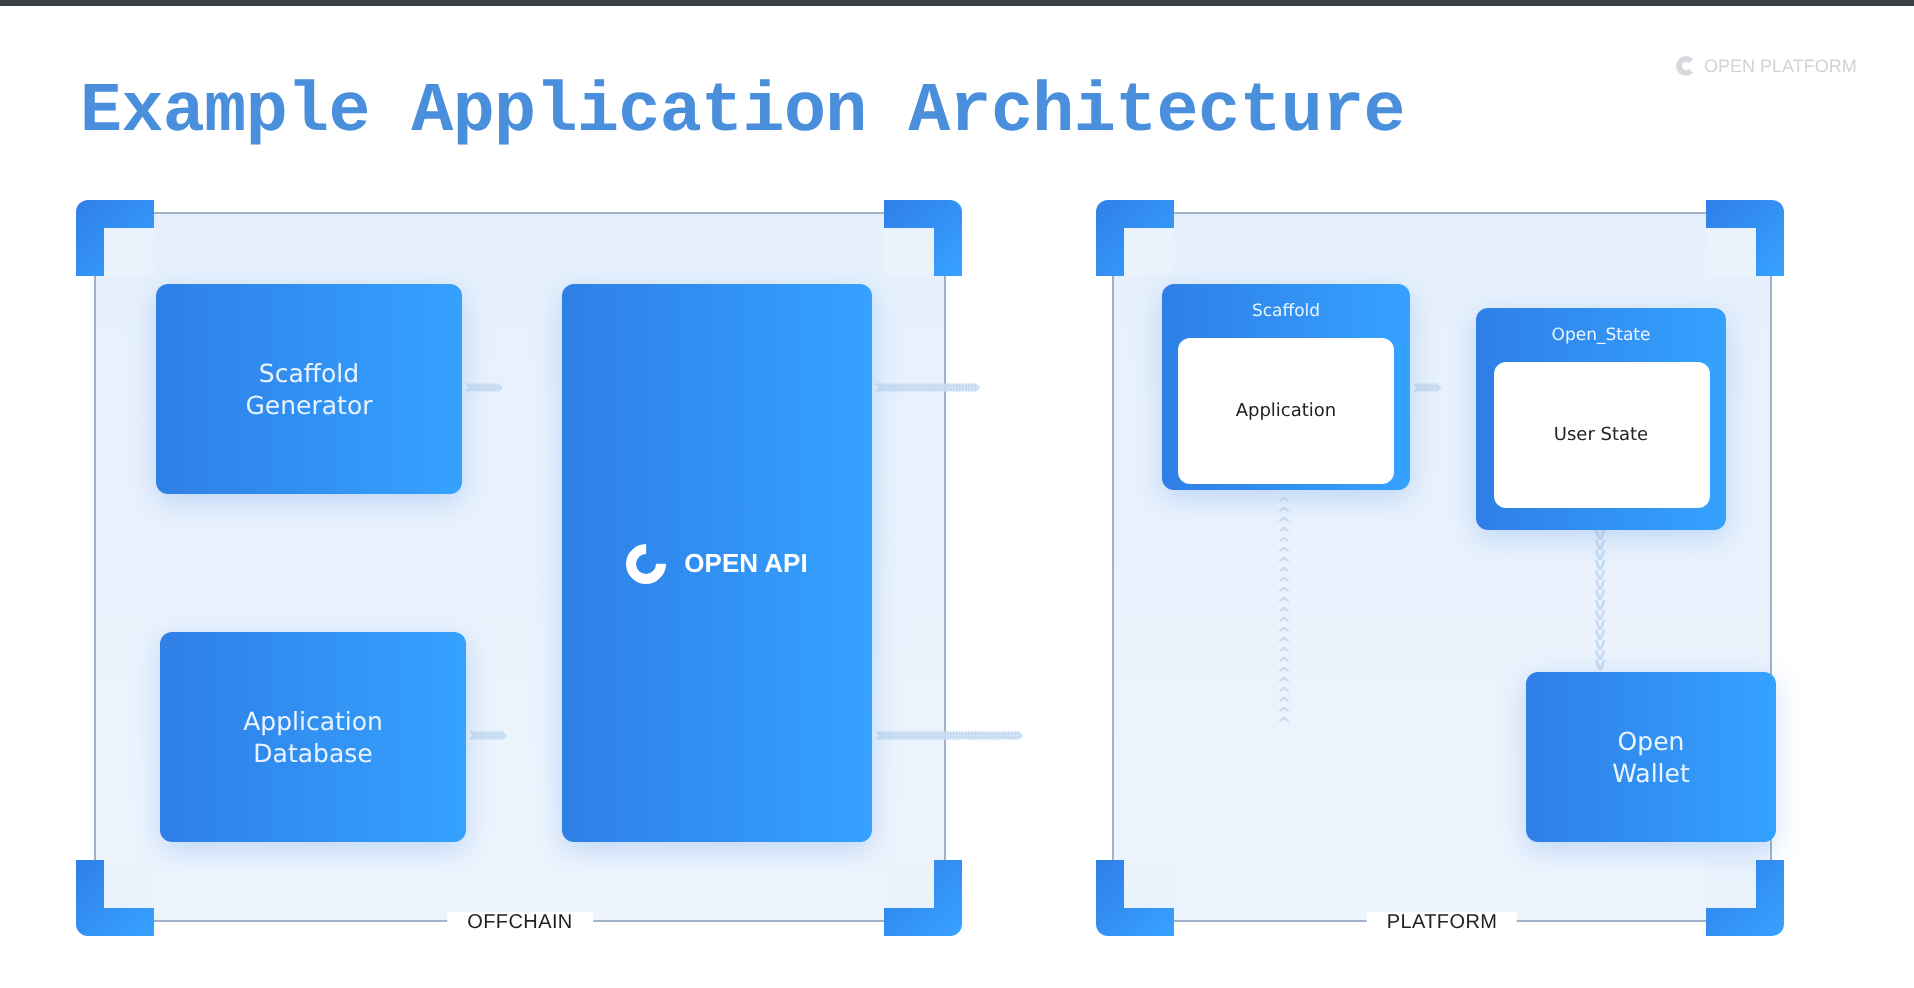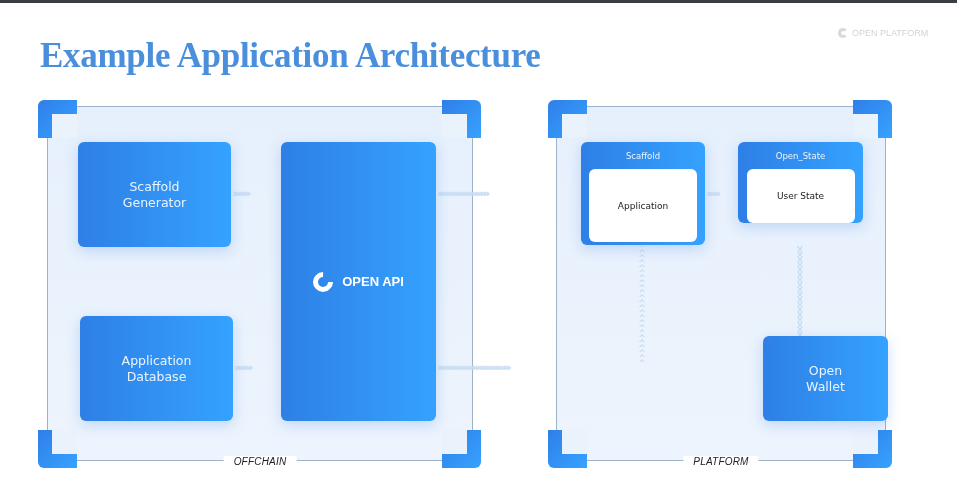--- a/index.html
+++ b/index.html
@@ -1,40 +1,40 @@
 <!DOCTYPE html>
 <html><head>
 <meta charset="utf-8">
 <style>
   html,body{margin:0;padding:0;}
   body{width:957px;height:494px;background:#ffffff;position:relative;overflow:hidden;font-family:"DejaVu Sans",sans-serif;}
   .topbar{position:absolute;left:0;top:0;width:957px;height:3px;background:#3a3d42;}
-  .title{position:absolute;left:40px;top:36px;font-family:Liberation Serif, serif;font-weight:bold;font-size:35px;color:#4a8fdc;letter-spacing:-0.3px;}
+  .title{position:absolute;left:40px;top:36px;font-family:Liberation Mono, monospace;font-weight:bold;font-size:35px;color:#4a8fdc;letter-spacing:-0.3px;}
   .brand{position:absolute;left:838px;top:28px;display:flex;gap:4px;color:#d0d3d8;font-size:9px;font-family:"Liberation Sans",sans-serif;}
   .brand-icon{width:10px;height:10px;border-radius:50%;border:3px solid #d6d9de;box-sizing:border-box;border-right-color:transparent;}
   .zone{position:absolute;background:linear-gradient(180deg,#e6f0fc 0%,#edf4fd 100%);border:1.5px solid #9fb2c8;box-sizing:border-box;}
   .zone-off{left:47px;top:106px;width:426px;height:355px;}
   .zone-on{left:556px;top:106px;width:330px;height:355px;}
   .corner{position:absolute;width:39px;height:38px;background:linear-gradient(135deg,#2f7fe8,#37a2ff);}
   .corner::after{content:"";position:absolute;background:#eaf2fc;width:25px;height:24px;}
   .c-tl{border-top-left-radius:6px;} .c-tl::after{right:0;bottom:0;}
   .c-tr{border-top-right-radius:6px;} .c-tr::after{left:0;bottom:0;}
   .c-bl{border-bottom-left-radius:6px;} .c-bl::after{right:0;top:0;}
   .c-br{border-bottom-right-radius:6px;} .c-br::after{left:0;top:0;}
-  .zone-label{position:absolute;bottom:-7px;left:50%;transform:translateX(-50%);background:#fff;padding:0 10px;font-size:10px;color:#222;font-family:"Liberation Sans",sans-serif;letter-spacing:0.2px;font-style:italic;}
+  .zone-label{position:absolute;bottom:-7px;left:50%;transform:translateX(-50%);background:#fff;padding:0 10px;font-size:10px;color:#222;font-family:"Liberation Sans",sans-serif;letter-spacing:0.2px;}
   .box{position:absolute;background:linear-gradient(90deg,#2e7fe6 0%,#35a2ff 100%);border-radius:6px;color:#eaf4ff;display:flex;align-items:center;justify-content:center;text-align:center;font-size:12.5px;line-height:16px;box-shadow:0 4px 14px rgba(60,130,230,0.25);font-family:"DejaVu Sans",sans-serif;}
   .box span{display:block;}
   .b-scaffold-gen{left:78px;top:142px;width:153px;height:105px;}
   .b-app-db{left:80px;top:316px;width:153px;height:105px;}
   .b-openapi{left:281px;top:142px;width:155px;height:279px;justify-content:center;}
   .openapi-inner{display:flex;align-items:center;gap:9px;font-weight:bold;font-size:13px;color:#fff;font-family:"Liberation Sans",sans-serif;}
   .oa-icon{width:20px;height:20px;border-radius:50%;border:5px solid #fff;box-sizing:border-box;border-top-color:transparent;transform:rotate(45deg);}
   .b-container{flex-direction:column;justify-content:flex-start;padding-top:6px;box-sizing:border-box;font-size:8.5px;}
   .b-scaffold{left:581px;top:142px;width:124px;height:103px;}
-  .b-openstate{left:738px;top:142px;width:125px;height:81px;}
+  .b-openstate{left:738px;top:154px;width:125px;height:111px;}
   .inner{background:#fff;border-radius:6px;color:#222;margin-top:5px;width:108px;height:73px;display:flex;align-items:center;justify-content:center;font-size:9px;}
   .b-wallet{left:763px;top:336px;width:125px;height:85px;}
   .arrow-h{position:absolute;height:10px;color:#c7dcf2;font-size:11px;line-height:10px;overflow:hidden;white-space:nowrap;letter-spacing:-3px;font-family:"DejaVu Sans",sans-serif;font-weight:bold;}
   .arrow-v{position:absolute;width:10px;color:#c7dcf2;font-size:9px;line-height:5px;overflow:hidden;text-align:center;font-family:"DejaVu Sans",sans-serif;font-weight:bold;}
 </style>
 </head>
 <body>
 
 <div class="topbar"></div>
 <div class="title">Example Application Architecture</div>

